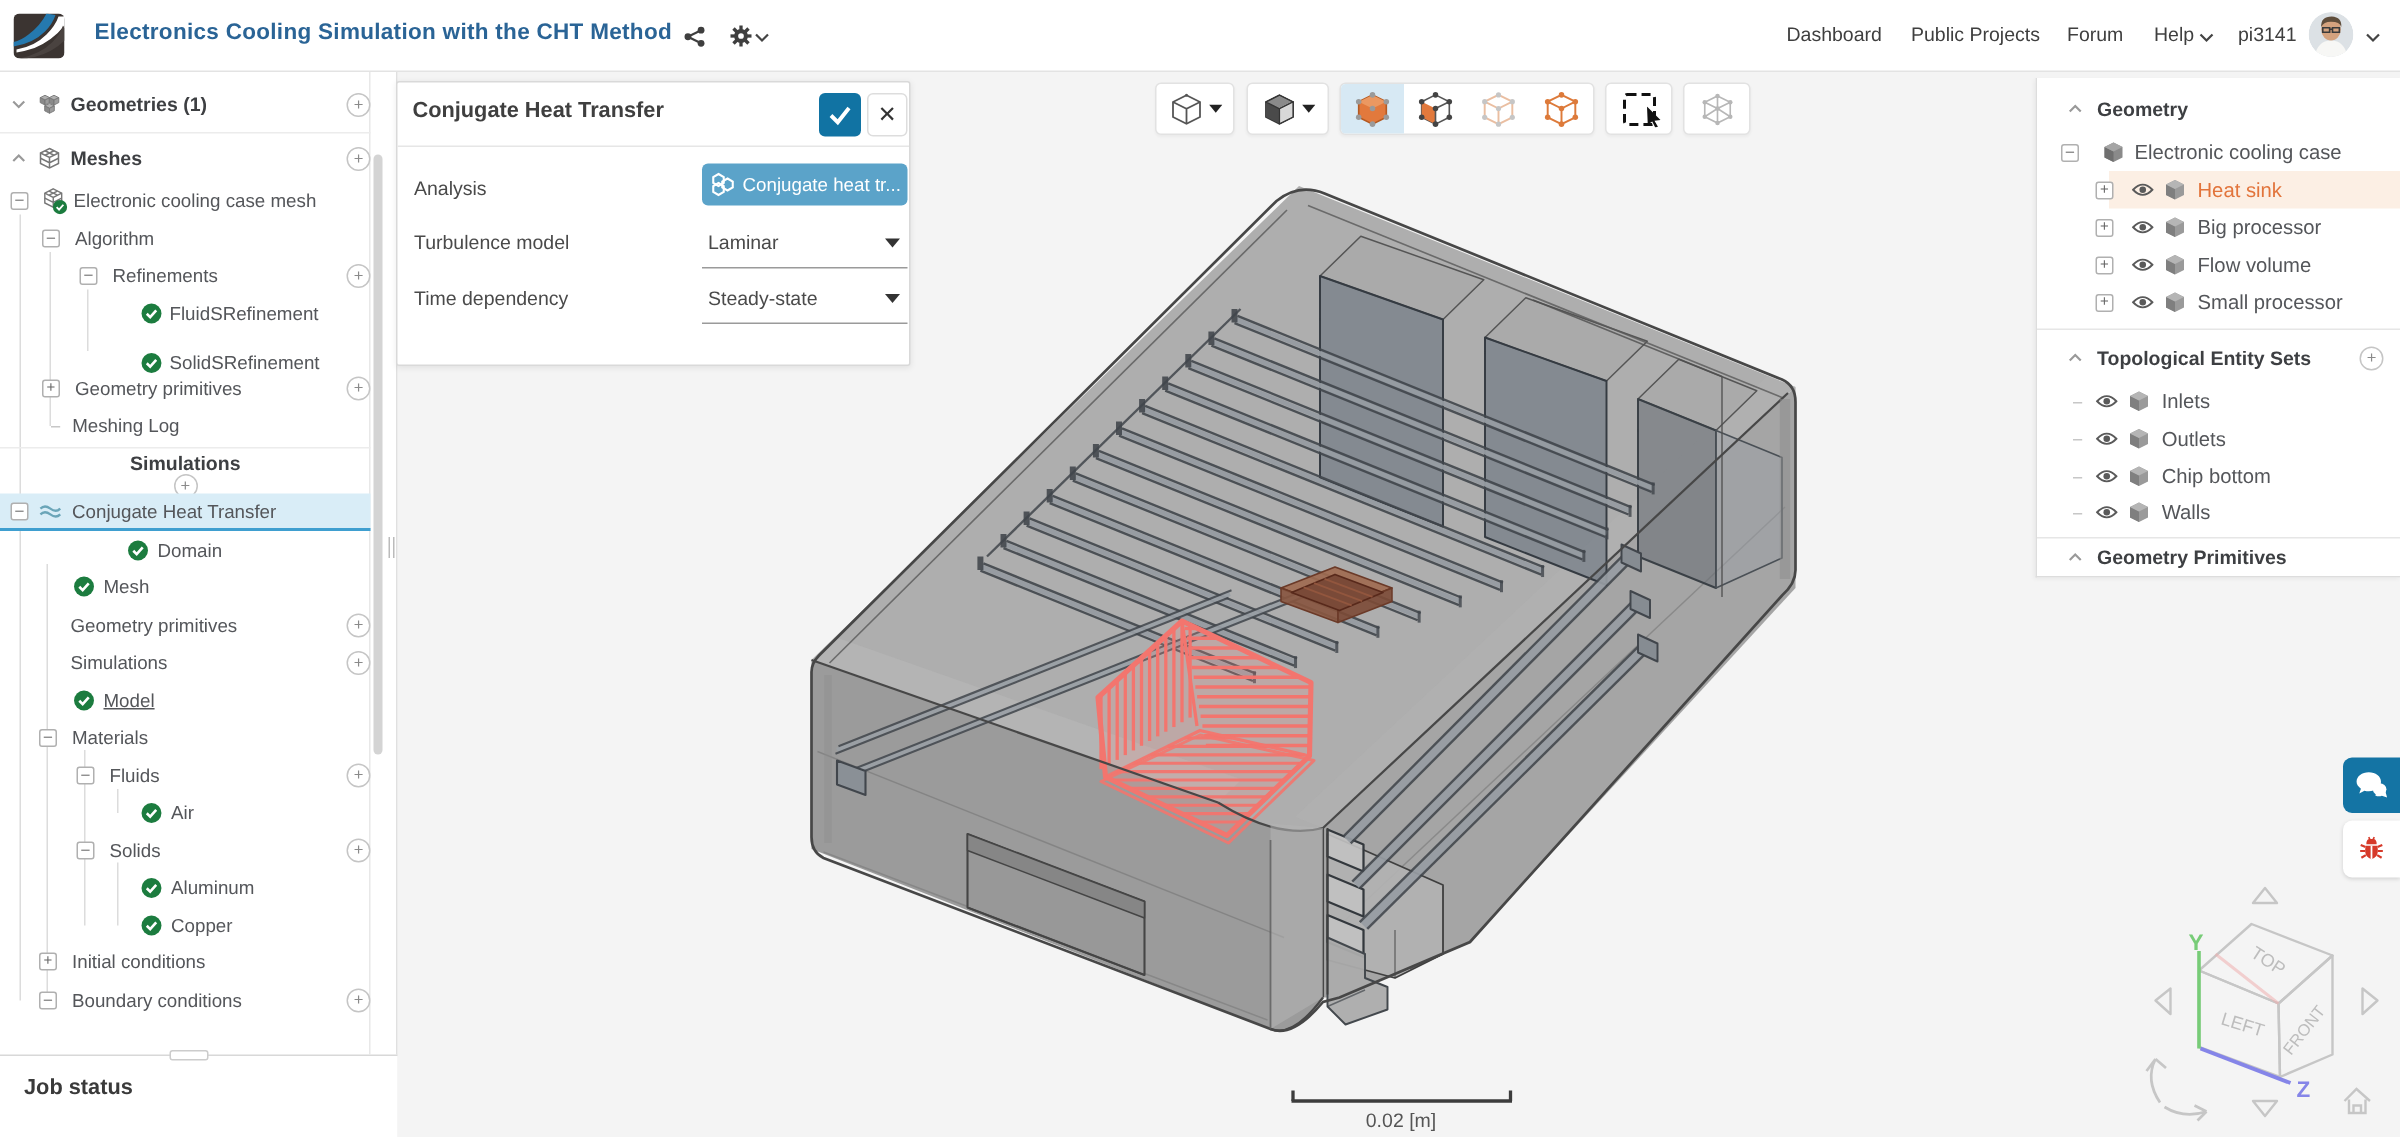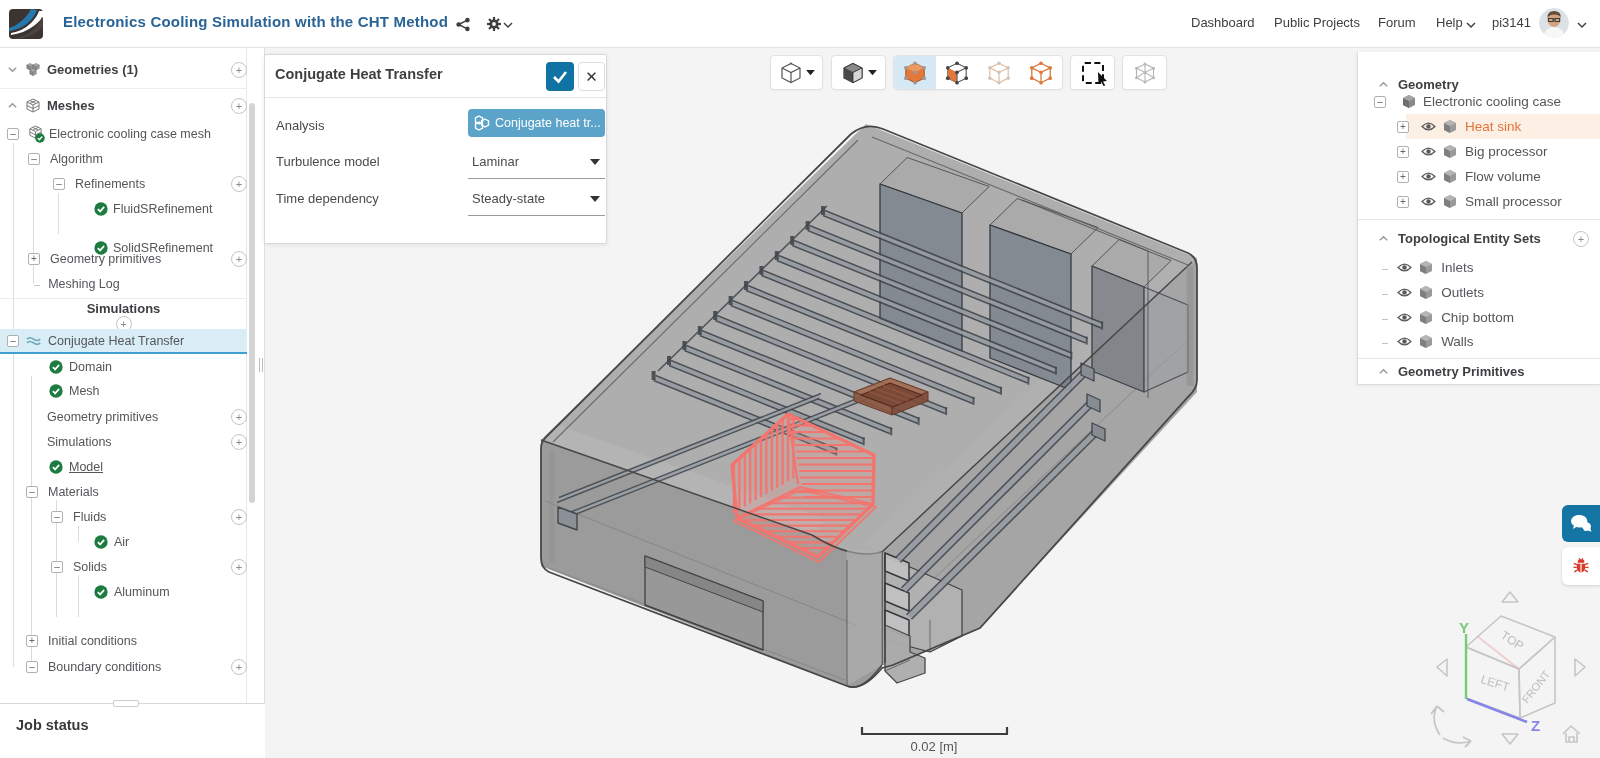--- a/index.html
+++ b/index.html
@@ -359,21 +359,21 @@
       </div>
 <div class="trow" style="top:148px;width:247px;">
         <span style="width:94px;flex:none"></span>
         <svg width="14" height="14" viewBox="0 0 16 16">
           <circle cx="8" cy="8" r="7.6" fill="#1c7c3f"></circle>
           <path d="M4.4 8.2 L7 10.8 L11.6 5.6" stroke="#fff" stroke-width="2" fill="none"></path>
         </svg>
         <span style="width:5px;flex:none"></span>
         <span>FluidSRefinement</span>
       </div>
-<div class="trow" style="top:187px;width:249px;">
+<div class="trow" style="top:176px;width:249px;align-items:flex-end;">
         <span style="width:94px;flex:none"></span>
         <svg width="14" height="14" viewBox="0 0 16 16">
           <circle cx="8" cy="8" r="7.6" fill="#1c7c3f"></circle>
           <path d="M4.4 8.2 L7 10.8 L11.6 5.6" stroke="#fff" stroke-width="2" fill="none"></path>
         </svg>
         <span style="width:5px;flex:none"></span>
         <span>SolidSRefinement</span>
       </div>
 <div class="trow" style="top:198px;width:247px;">
         <span style="width:28px;flex:none"></span>
@@ -411,21 +411,21 @@
         <span style="width:7px;flex:none"></span>
         <svg width="17" height="12" viewBox="0 0 18 12">
           <g stroke="#6aa5b8" stroke-width="1.6" fill="none">
             <path d="M1 4 Q4 1 8 4 T15 4"></path>
             <path d="M1 8 Q4 5 8 8 T15 8"></path>
           </g>
         </svg>
         <span style="width:5px;flex:none"></span>
         <span>Conjugate Heat Transfer</span>
       </div>
-<div class="trow" style="top:306px;width:285px;">
+<div class="trow" style="top:306px;width:285px;margin-left:36px;">
         <span style="width:49px;flex:none"></span>
         <svg width="14" height="14" viewBox="0 0 16 16">
           <circle cx="8" cy="8" r="7.6" fill="#1c7c3f"></circle>
           <path d="M4.4 8.2 L7 10.8 L11.6 5.6" stroke="#fff" stroke-width="2" fill="none"></path>
         </svg>
         <span style="width:6px;flex:none"></span>
         <span>Domain</span>
       </div>
 <div class="trow" style="top:330px;width:247px;">
         <span style="width:49px;flex:none"></span>
@@ -489,20 +489,29 @@
         <span class="plusb">+</span>
       </div>
 <div class="trow" style="top:531px;width:247px;">
         <span style="width:94px;flex:none"></span>
         <svg width="14" height="14" viewBox="0 0 16 16">
           <circle cx="8" cy="8" r="7.6" fill="#1c7c3f"></circle>
           <path d="M4.4 8.2 L7 10.8 L11.6 5.6" stroke="#fff" stroke-width="2" fill="none"></path>
         </svg>
         <span style="width:6px;flex:none"></span>
         <span>Aluminum</span>
+      </div>
+<div class="trow" style="top:556px;width:247px;">
+        <span style="width:94px;flex:none"></span>
+        <svg width="14" height="14" viewBox="0 0 16 16">
+          <circle cx="8" cy="8" r="7.6" fill="#1c7c3f"></circle>
+          <path d="M4.4 8.2 L7 10.8 L11.6 5.6" stroke="#fff" stroke-width="2" fill="none"></path>
+        </svg>
+        <span style="width:6px;flex:none"></span>
+        <span>Copper</span>
       </div>
 <div class="trow" style="top:580px;width:247px;">
         <span style="width:26px;flex:none"></span>
         <span class="exp">+</span>
         <span style="width:10px;flex:none"></span>
         <span>Initial conditions</span>
       </div>
 <div class="trow" style="top:606px;width:247px;">
         <span style="width:26px;flex:none"></span>
         <span class="exp">–</span>
@@ -668,21 +677,21 @@
         <circle cx="3.5" cy="7.2" r="1.5"></circle>
         <circle cx="12" cy="11.4" r="1.5"></circle>
         <circle cx="20.5" cy="16.8" r="1.5"></circle>
         <circle cx="3.5" cy="16.8" r="1.5"></circle>
         <circle cx="12" cy="21" r="1.5"></circle>
       </g>
     </svg>
   </div>
 
 <div class="panel" id="rightpanel" style="left:1357px;top:52px;width:243px;height:333px;border-left:1px solid #ddd;border-bottom:1px solid #ddd;box-shadow:-1px 1px 3px rgba(0,0,0,0.05)">
-<div class="rrow" style="top:20px;">
+<div class="rrow" style="top:8px;">
       <span style="width:20px;flex:none"></span>
       <svg width="11" height="11" viewBox="0 0 12 12">
         <path d="M2 8 L6 4 L10 8" fill="none" stroke="#9a9a9a" stroke-width="1.6"></path>
       </svg>
       <span style="width:9px;flex:none"></span>
       <b class="b1">Geometry</b>
     </div>
 <div class="rrow" style="top:37px;">
       <span style="width:16px;flex:none"></span>
       <span class="exp">–</span>

